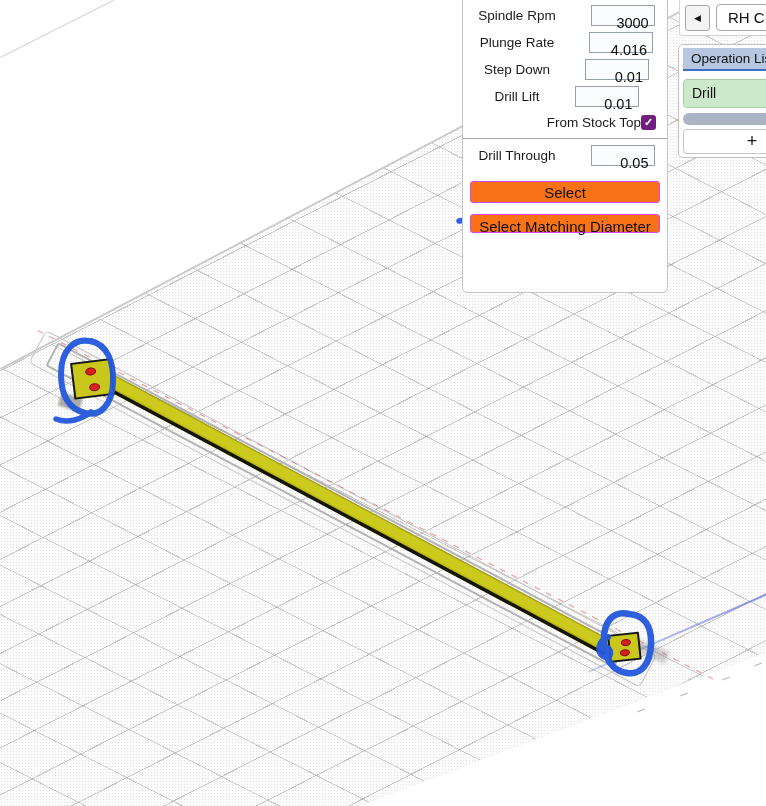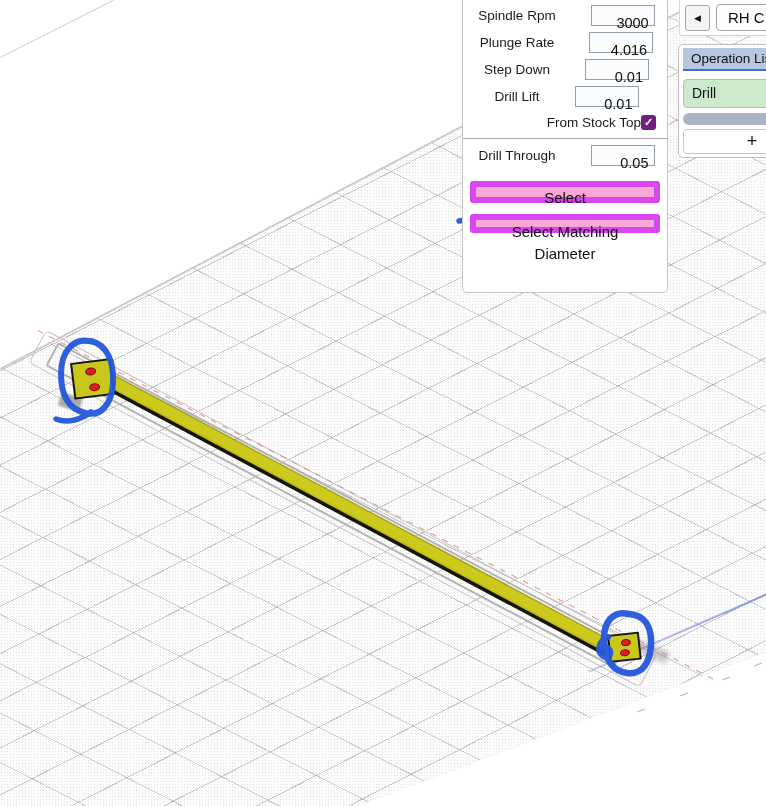--- a/index.html
+++ b/index.html
@@ -50,21 +50,21 @@
   .drill-panel{position:absolute;left:462px;top:-3px;width:206px;height:296px;background:#fff;
                border:1px solid #c4c4c4;border-radius:0 0 5px 5px;z-index:50;box-sizing:border-box;padding-top:4px;}
   .frow{display:flex;align-items:center;justify-content:center;height:27px;padding:0 9px 0 12px;gap:35px;}
   .flabel{font-size:13.5px;color:#1b1b1b;}
   .fbox{width:64px;height:21px;box-sizing:border-box;border:1px solid #96a0ad;background:#fbfcfe;
         text-align:right;padding:8px 5px;font-size:14.5px;line-height:19px;color:#0d0d0d;}
   .crow{display:flex;align-items:center;justify-content:flex-end;height:25px;padding:0 11px 0 12px;}
   .cbox{width:15px;height:15px;background:#701f7e;border-radius:3px;color:#fff;font-size:11px;
         line-height:15px;text-align:center;font-weight:bold;}
   .divider{border:none;border-top:1px solid #a9a9a9;margin:3px 0 3px 0;}
-  .pbtn{display:block;width:calc(100% - 14px);margin:0 7px;height:22px;background:#f9a8d4;border:6px solid #d946ef;
+  .pbtn{display:block;width:calc(100% - 14px);margin:0 7px;height:22px;background:#f97316;border:1px solid #d946ef;
         border-radius:3px;font-size:15px;text-align:center;line-height:20px;color:#101010;box-sizing:border-box;
         font-family:"Liberation Sans",sans-serif;}
   .btn1{margin-top:12px;}
   .btn2{margin-top:11px;height:19px;line-height:22px;}
 
   
   .top-right-bar{position:absolute;left:679px;right:-60px;top:0;height:36px;background:#fff;
                  border-left:1px solid #d6d6d6;border-bottom:1px solid #cfcfcf;border-radius:0 0 0 4px;
                  z-index:50;display:flex;align-items:center;gap:6px;padding-left:5px;box-sizing:border-box;}
   .back-btn{width:23px;height:24px;background:#f4f4f4;border:1px solid #a6a6a6;border-radius:3px;

